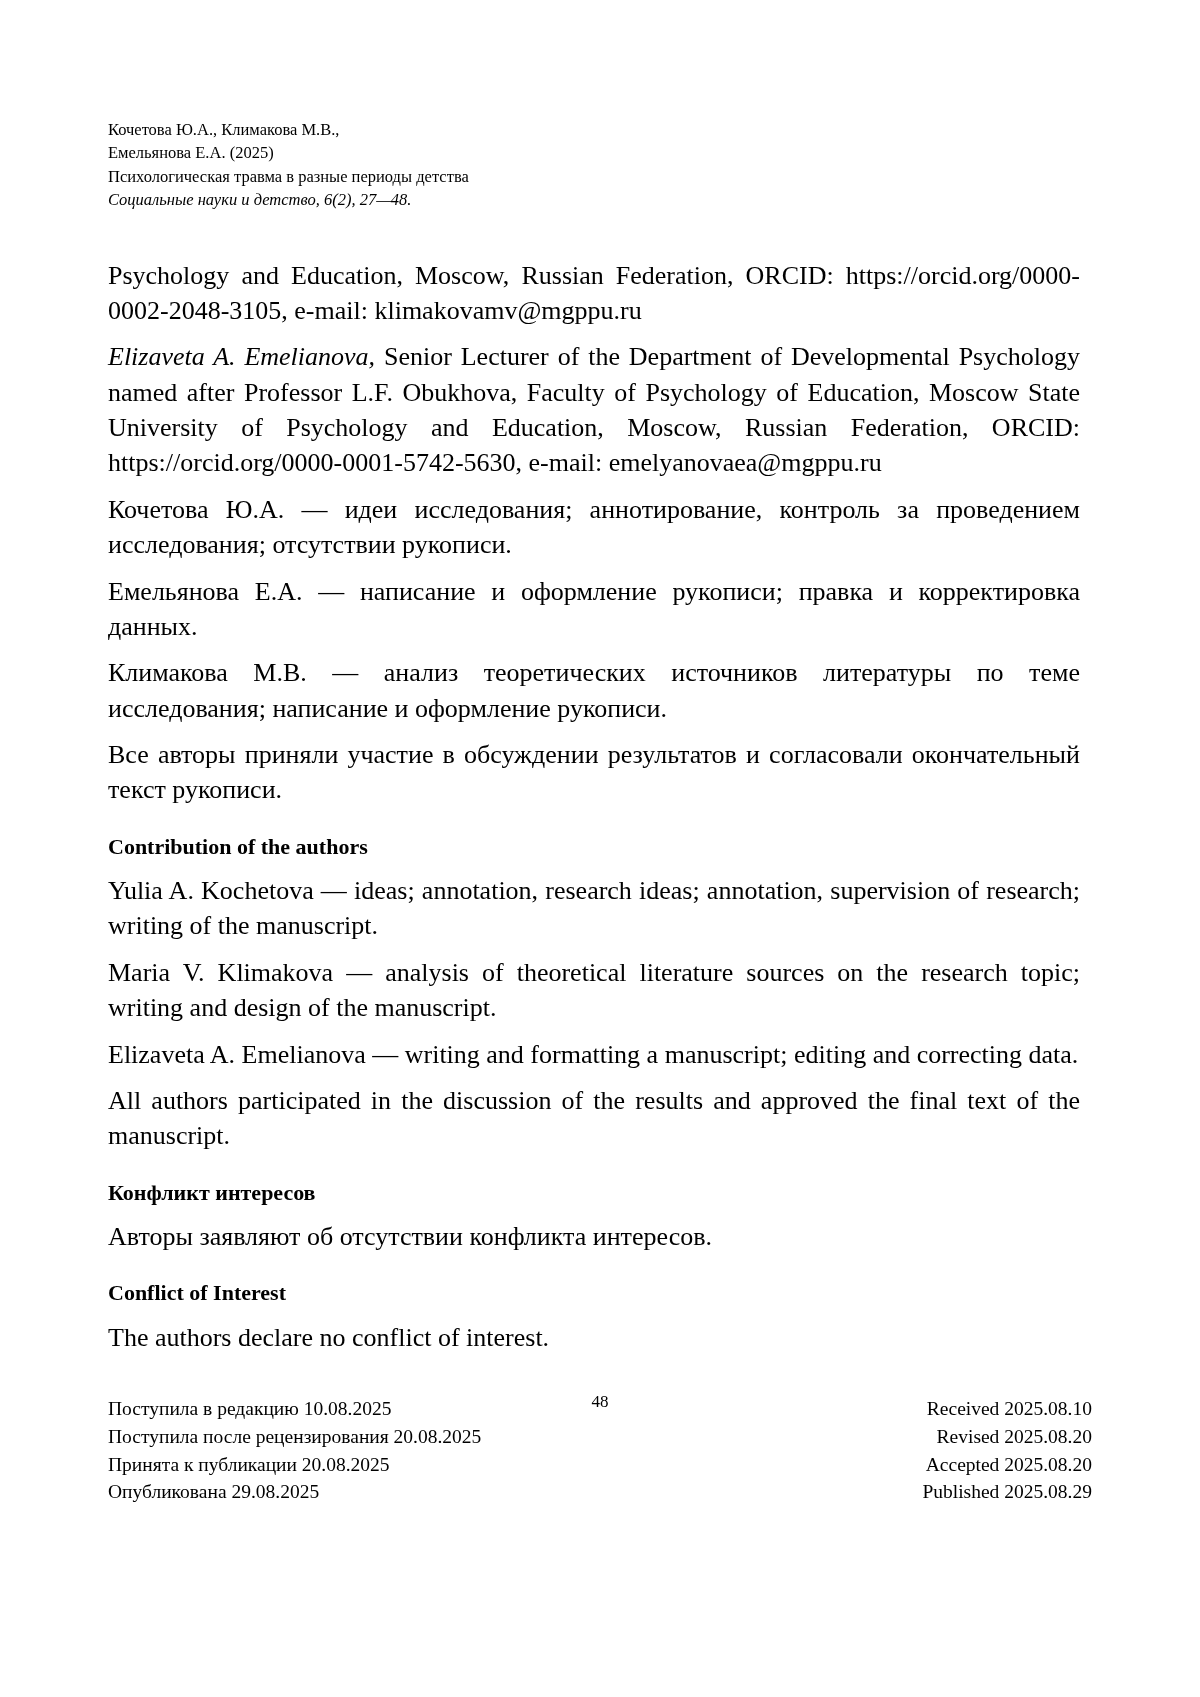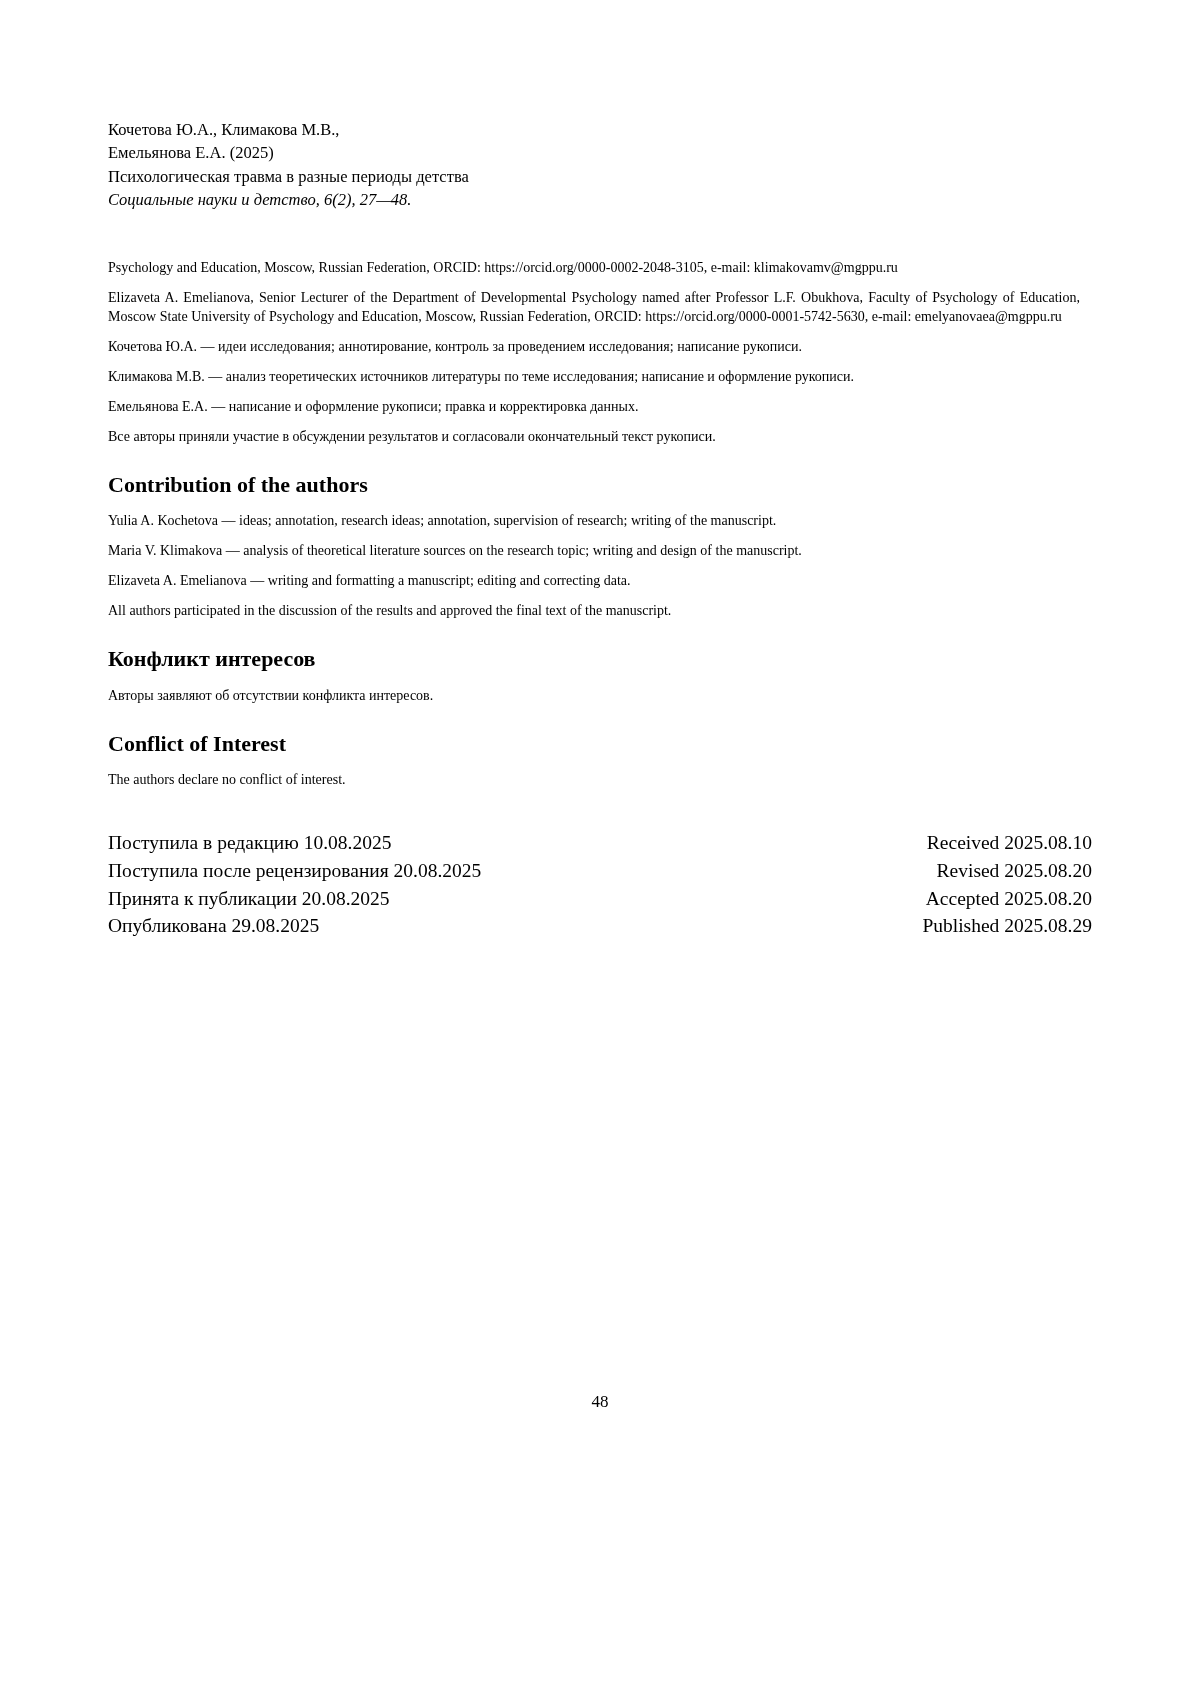--- a/index.html
+++ b/index.html
@@ -32,28 +32,28 @@
   }
   .runhead .col {
     width: 47%;
   }
   .runhead .left { text-align: left; }
   .runhead .right { text-align: right; }
   .runhead .ital { font-style: italic; }
 
   
   p.para {
-    font-size: 14px;
+    font-size: 26px;
     line-height: 1.36;
     text-align: justify;
     margin: 0 12px 11px 0;
     text-indent: 0;
     hyphens: none;
   }
-  .ital { }
+  .ital { font-style: italic; }
 
   h2.head {
     font-size: 22px;
     font-weight: bold;
     margin: 26px 0 13px 0;
     line-height: 1.2;
   }
 
   
   .dates {
@@ -89,23 +89,23 @@
       <div>Емельянова Е.А. (2025)</div>
       <div>Психологическая травма в разные периоды детства</div>
       <div class="ital">Социальные науки и детство, 6(2), 27—48.</div>
     </div>
   </div>
 
   <p class="para">Psychology and Education, Moscow, Russian Federation, ORCID: https://orcid.org/0000-0002-2048-3105, e-mail: klimakovamv@mgppu.ru</p>
 
   <p class="para"><span class="ital">Elizaveta A. Emelianova,</span><span> Senior Lecturer of the Department of Developmental Psychology named after Professor L.F. Obukhova, Faculty of Psychology of Education, Moscow State University of Psychology and Education, Moscow, Russian Federation, ORCID: https://orcid.org/0000-0001-5742-5630, e-mail: emelyanovaea@mgppu.ru</span></p>
 
-  <p class="para">Кочетова Ю.А. — идеи исследования; аннотирование, контроль за проведением исследования; написание рукописи.</p>
+  <p class="para">Кочетова Ю.А. — идеи исследования; аннотирование, контроль за проведением исследования; отсутствии рукописи.</p>
+  <p class="para">Емельянова Е.А. — написание и оформление рукописи; правка и корректировка данных.</p>
   <p class="para">Климакова М.В. — анализ теоретических источников литературы по теме исследования; написание и оформление рукописи.</p>
-  <p class="para">Емельянова Е.А. — написание и оформление рукописи; правка и корректировка данных.</p>
   <p class="para">Все авторы приняли участие в обсуждении результатов и согласовали окончательный текст рукописи.</p>
 
   <h2 class="head">Contribution of the authors</h2>
   <p class="para">Yulia A. Kochetova — ideas; annotation, research ideas; annotation, supervision of research; writing of the manuscript.</p>
   <p class="para">Maria V. Klimakova — analysis of theoretical literature sources on the research topic; writing and design of the manuscript.</p>
   <p class="para">Elizaveta A. Emelianova — writing and formatting a manuscript; editing and correcting data.</p>
   <p class="para">All authors participated in the discussion of the results and approved the final text of the manuscript.</p>
 
   <h2 class="head">Конфликт интересов</h2>
   <p class="para">Авторы заявляют об отсутствии конфликта интересов.</p>

